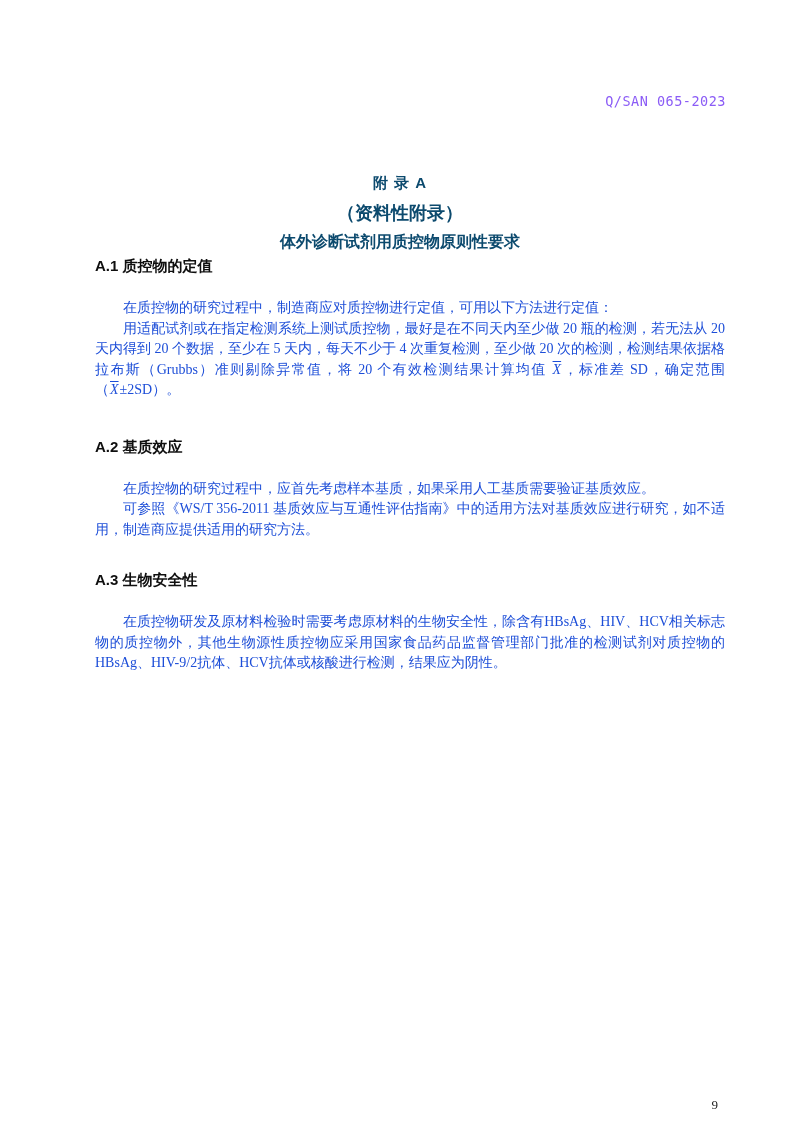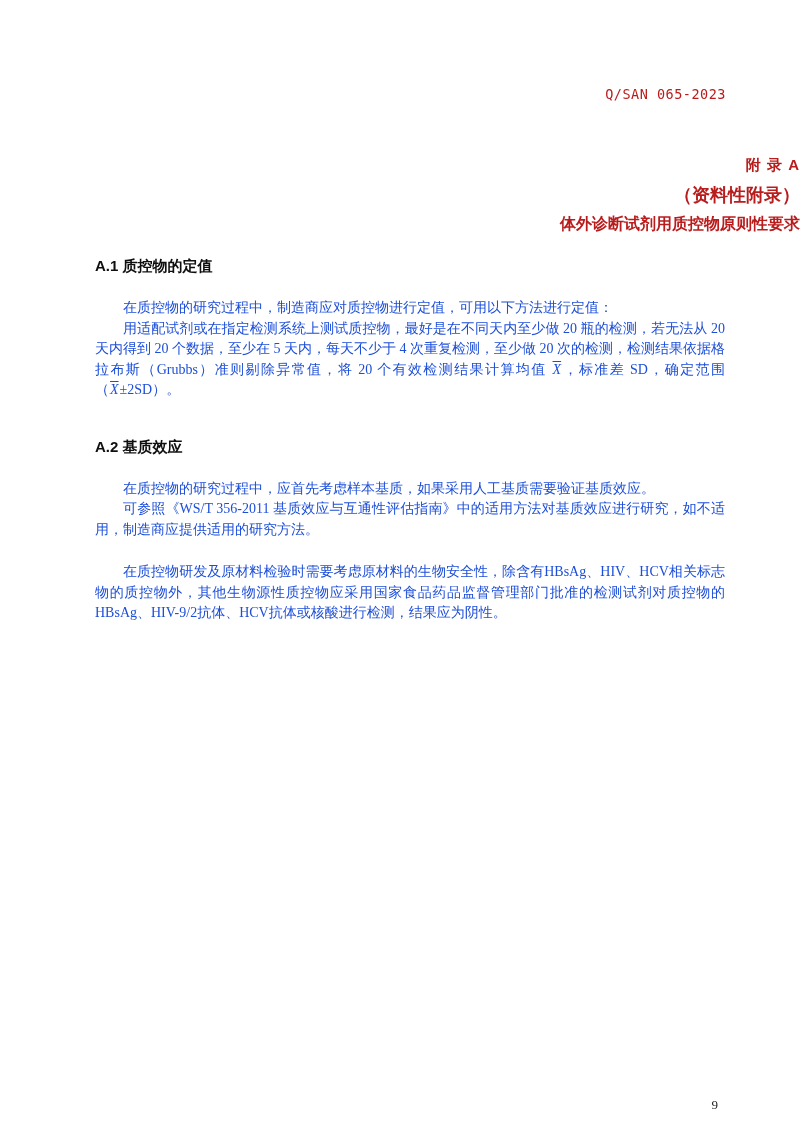--- a/index.html
+++ b/index.html
@@ -10,38 +10,38 @@
     width: 800px;
     height: 1131px;
     background: #ffffff;
     font-family: "Liberation Serif", serif;
     color: #1f1f1f;
     overflow: hidden;
   }
 
   .doc-number {
     position: absolute;
-    top: 86px;
+    top: 93px;
     right: 74px;
     font-family: "DejaVu Sans Mono", monospace;
     font-size: 13.5px;
     letter-spacing: 0.5px;
-    color: #b91c1c;
+    color: #8b5cf6;
     white-space: nowrap;
   }
 
   .title-block {
     position: absolute;
-    top: 156px;
+    top: 174px;
     left: 0;
     width: 100%;
-    text-align: right;
+    text-align: center;
     font-family: "Liberation Sans", sans-serif;
     font-weight: 700;
-    color: #b91c1c;
+    color: #0c4a6e;
   }
   .title-line1 { font-size: 15px; letter-spacing: 1px; margin-bottom: 8px; }
   .title-line2 { font-size: 18px; margin-bottom: 7px; }
   .title-line3 { font-size: 16px; }
 
   .content {
     position: absolute;
     left: 95px;
     top: 250px;
     width: 630px;
@@ -121,20 +121,21 @@
       <span>用适配试剂或在指定检测系统上测试质控物，最好是在不同天内至少做 20 瓶的检测，若无法从 20 天内得到 20 个数据，至少在 5 天内，每天不少于 4 次重复检测，至少做 20 次的检测，检测结果依据格拉布斯（Grubbs）准则剔除异常值，将 20 个有效检测结果计算均值 </span><span class="xbar">X</span><span>，标准差 SD，确定范围（</span><span class="xbar">X</span><span>±2SD）。</span>
     </p>
 
 
     <h2 class="sec-heading sec-a2">A.2 基质效应</h2>
 
     <p class="body-p gap-after-heading">在质控物的研究过程中，应首先考虑样本基质，如果采用人工基质需要验证基质效应。</p>
 
     <p class="body-p">可参照《WS/T 356-2011 基质效应与互通性评估指南》中的适用方法对基质效应进行研究，如不适用，制造商应提供适用的研究方法。</p>
 
+    <h2 class="sec-heading sec-a3">A.3 生物安全性</h2>
 
     <p class="body-p gap-after-heading">在质控物研发及原材料检验时需要考虑原材料的生物安全性，除含有HBsAg、HIV、HCV相关标志物的质控物外，其他生物源性质控物应采用国家食品药品监督管理部门批准的检测试剂对质控物的HBsAg、HIV-9/2抗体、HCV抗体或核酸进行检测，结果应为阴性。</p>
 
   </div>
 
   <div class="page-number">9</div>
 
 </div>
 
 </body></html>

